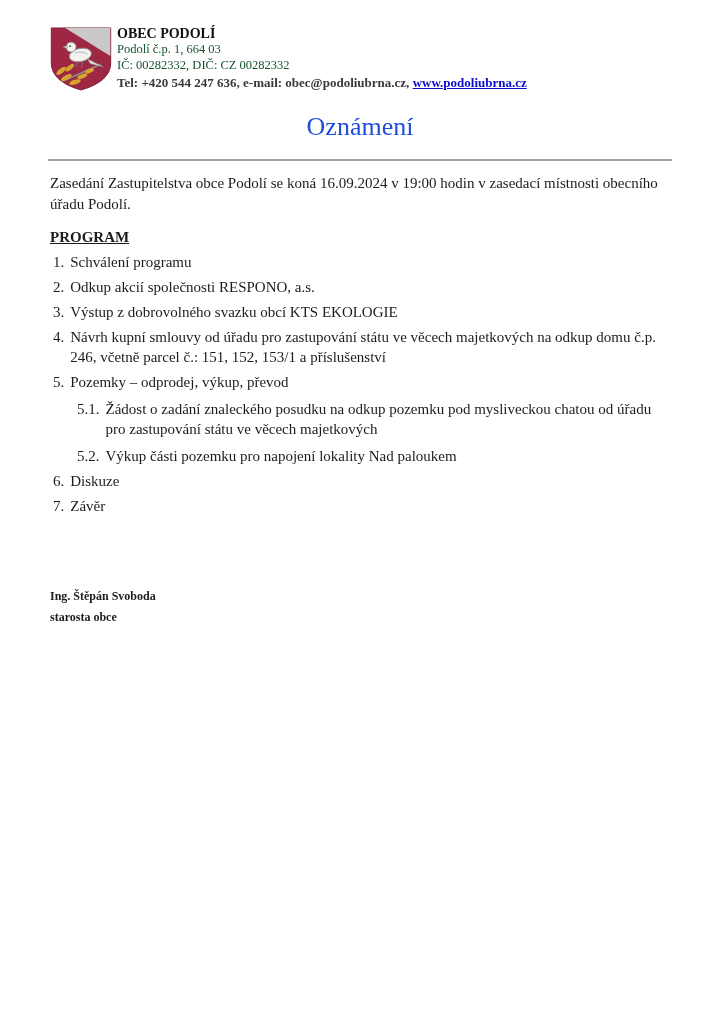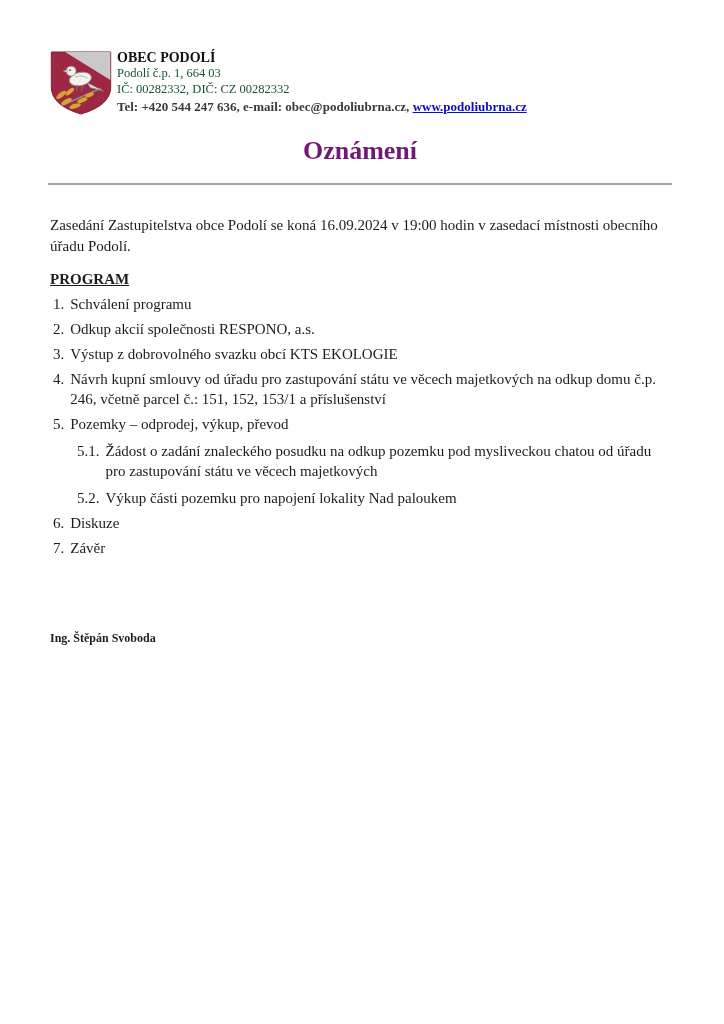--- a/index.html
+++ b/index.html
@@ -3,37 +3,37 @@
 <meta charset="utf-8">
 <style>
   html, body { margin: 0; padding: 0; background: #ffffff; }
   .page {
     width: 724px; height: 1024px;
     box-sizing: border-box;
     position: relative;
     background: #ffffff;
     font-family: "Liberation Serif", serif;
     color: #1c1c1c;
-    padding: 48px 52px 0 48px;
+    padding: 24px 52px 0 48px;
     overflow: hidden;
   }
   .letterhead { display: flex; align-items: flex-start; height: 72px; }
   .logo { flex: none; width: 66px; height: 70px; }
   .logo svg { display: block; }
   .lh-text { margin-left: 3px; padding-top: 1px; }
   .org-name { font-weight: bold; font-size: 14px; color: #101010; line-height: 17px; }
   .muted-line { font-size: 12.5px; color: #14532d; line-height: 15.5px; }
   .contact-line { font-size: 13px; font-weight: bold; color: #3a3a3a; line-height: 17px; margin-top: 1px; }
   .weblink { color: #0a0acc; text-decoration: underline; font-weight: bold; cursor: pointer; }
 
-  .doc-title { text-align: center; font-size: 26px; font-weight: bold; margin: 16px 0 0 0; line-height: 30px; color: #701a75; }
+  .doc-title { text-align: center; font-size: 26px; font-weight: normal; margin: 16px 0 0 0; line-height: 30px; color: #1d4ed8; }
   .doc-subtitle { text-align: center; font-size: 15px; margin-top: 13px; line-height: 20px; }
   .rule { border: none; height: 1.5px; background: #a3a3a3; margin: 17px 0 0 0; }
 
-  .intro { font-size: 15px; line-height: 21px; margin: 30px 2px 0 2px; }
+  .intro { font-size: 15px; line-height: 21px; margin: 12px 2px 0 2px; }
 
   .prog-head { margin: 12px 0 0 2px; font-weight: bold; text-decoration: underline; font-size: 15px; line-height: 20px; }
   .prog-list { margin-top: 3px; }
   .li { display: flex; margin-top: 5px; font-size: 15px; line-height: 20px; }
   .li .num { flex: none; margin-left: 5px; margin-right: 6px; }
   .li .txt { flex: 1; }
   .li.sub { margin-top: 7px; }
   .li.sub .num { margin-left: 29px; }
 
   .signature { margin-top: 70px; margin-left: 2px; font-size: 12px; line-height: 21px; font-weight: bold; }
@@ -125,16 +125,17 @@
       <span class="txt">Diskuze</span>
     </div>
     <div class="li">
       <span class="num">7.</span>
       <span class="txt">Závěr</span>
     </div>
   </div>
 
   <div class="signature">
     <div>Ing. Štěpán Svoboda</div>
+    <div>starosta obce</div>
   </div>
 
 
 </div>
 
 </body></html>

